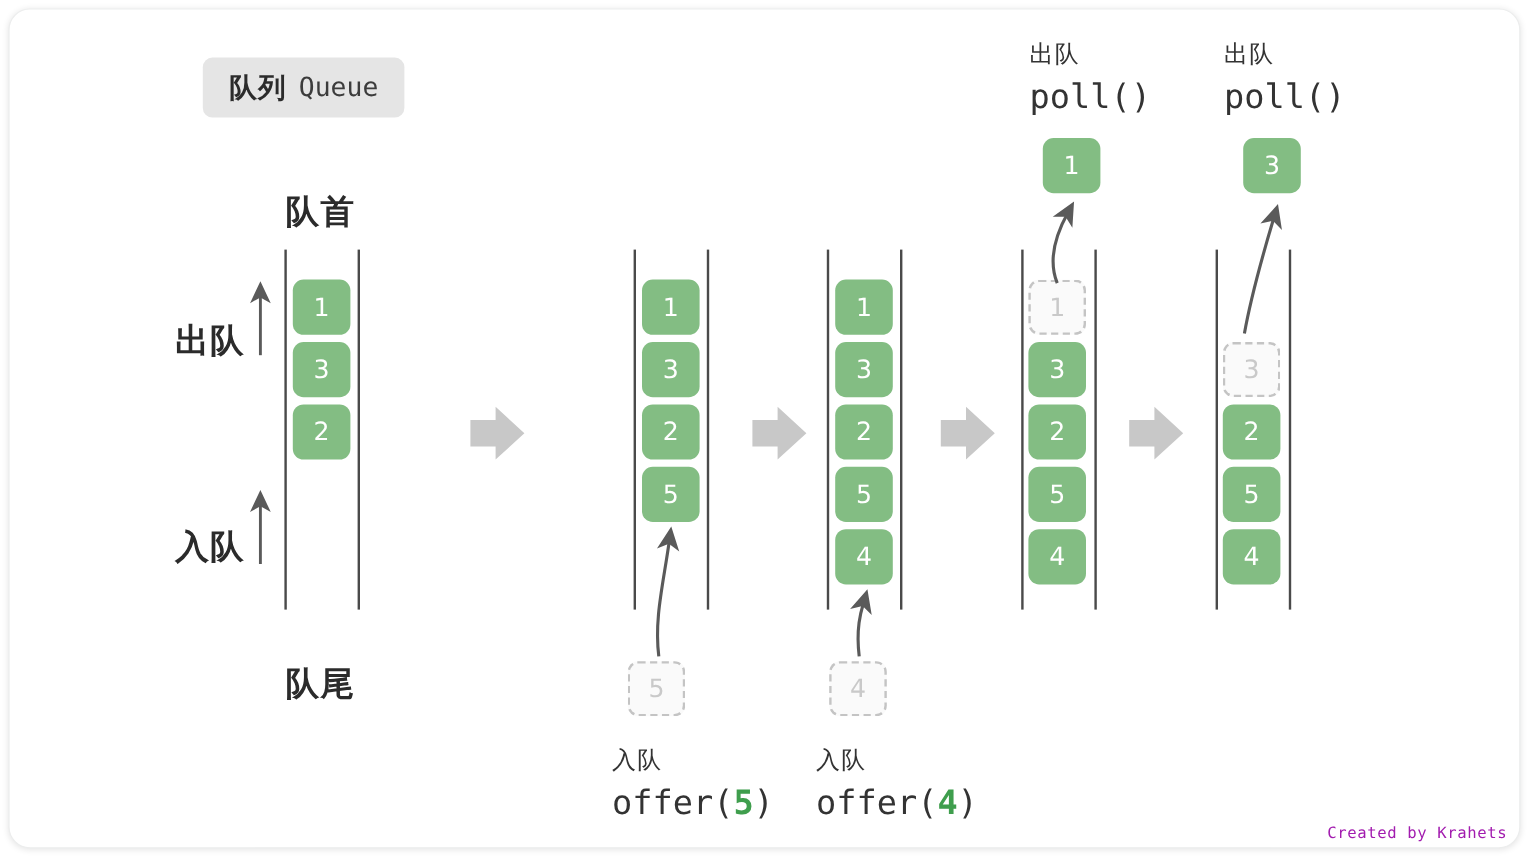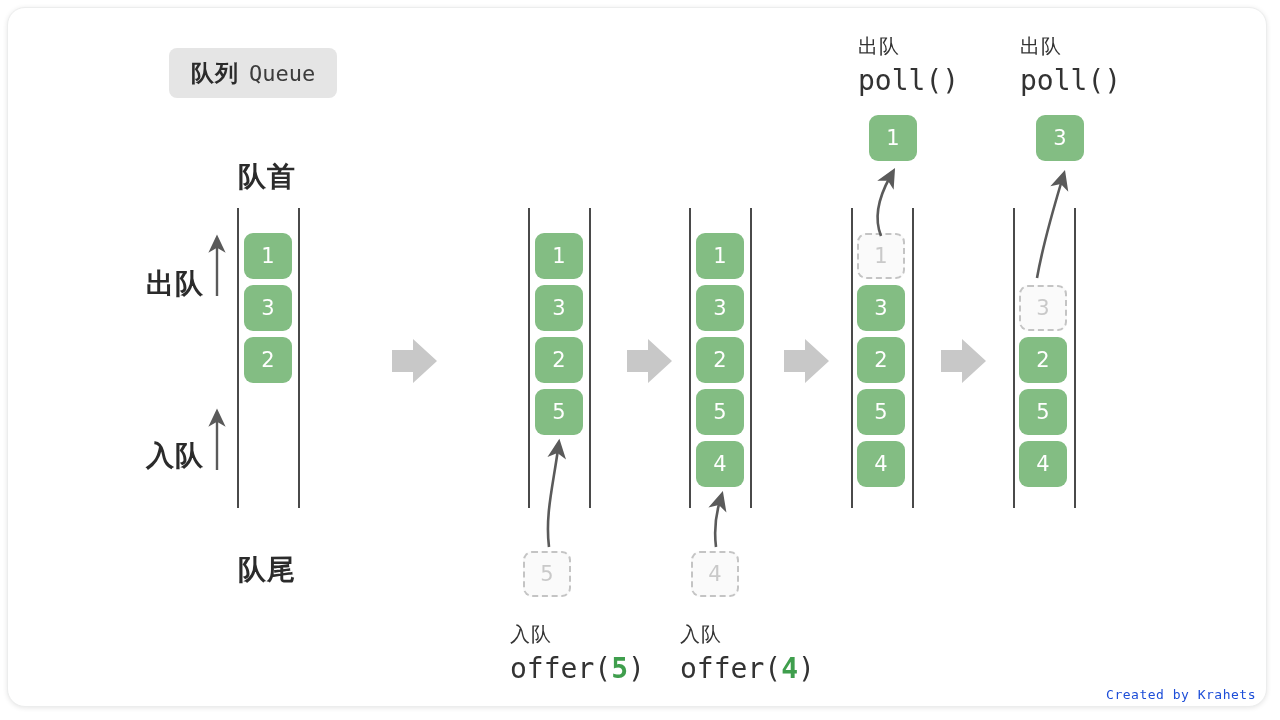--- a/index.html
+++ b/index.html
@@ -115,21 +115,21 @@
   }
   .op-label .op-code .arg { color: #3f9e4d; font-weight: bold; }
 
   
   .watermark {
     position: absolute;
     right: 24px;
     bottom: 18px;
     font-family: "DejaVu Sans Mono", "Liberation Mono", monospace;
     font-size: 13px;
-    color: #1d4ed8;
+    color: #a21caf;
     letter-spacing: 0.5px;
   }
   svg.overlay {
     position: absolute;
     left: 0; top: 0;
     width: 1280px; height: 720px;
     pointer-events: none;
   }
 </style>
 </head>

